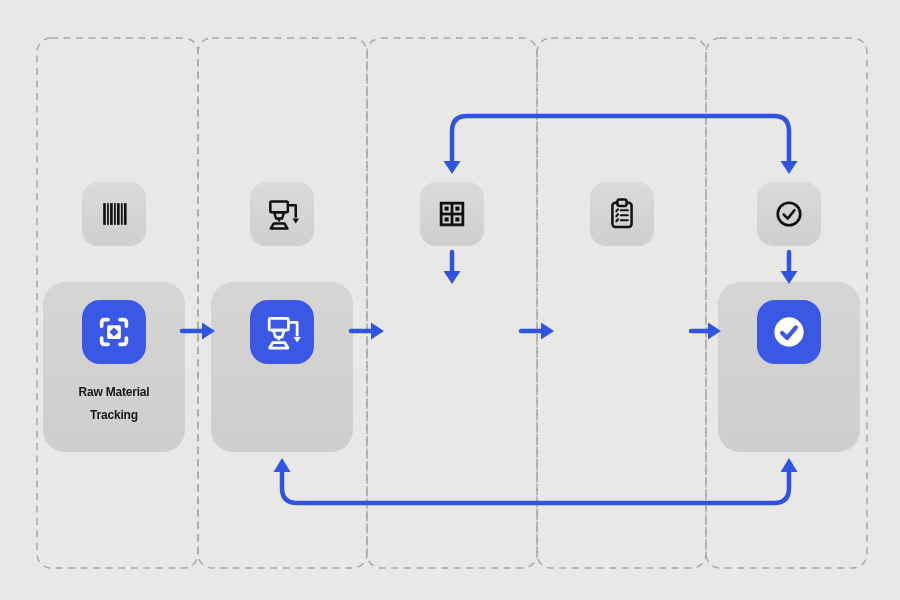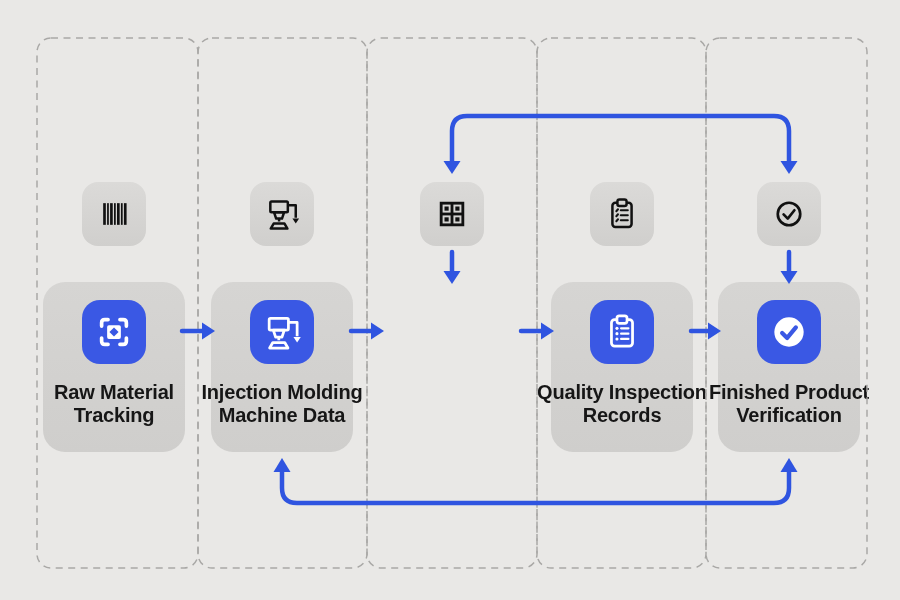--- a/index.html
+++ b/index.html
@@ -20,21 +20,21 @@
     z-index:2;
   }
   .card-icon{
     position:absolute;top:18px;left:50%;transform:translateX(-50%);
     width:64px;height:64px;border-radius:18px;background:#3a58e4;
     display:flex;align-items:center;justify-content:center;
   }
   .card-label{
     position:absolute;top:99px;left:50%;transform:translateX(-50%);
     width:192px;text-align:center;white-space:pre-line;
-    font-size:20px;line-height:23px;font-weight:600;color:#161616;
+    font-size:12px;line-height:23px;font-weight:600;color:#161616;
     letter-spacing:-0.2px;
   }
   .ic{display:block;}
 </style>
 </head>
 <body>
 
 <div class="canvas">
 
   <svg class="overlay" width="900" height="600" viewBox="0 0 900 600">
@@ -170,50 +170,26 @@
     <div class="card-icon">
       <svg class="ic" width="44" height="44" viewBox="0 0 48 48" fill="none" stroke="#fff" stroke-width="3" stroke-linejoin="round">
         <rect x="10" y="9" width="21" height="13" rx="1.5"></rect>
         <path d="M14.5 22 L17 29.5 H24 L26.5 22 Z"></path>
         <line x1="20.5" y1="29.5" x2="20.5" y2="33"></line>
         <path d="M10.5 41.5 L14 35.5 H27 L30.5 41.5 Z"></path>
         <path d="M31 13.5 H40.5 V28.5"></path>
         <polygon points="36.5,29.5 44.5,29.5 40.5,35.5" fill="#fff" stroke="none"></polygon>
       </svg>
     </div>
-    <div class="card-label">Injection Molding
-Machine Data</div>
   </div>
 
 
-  <div class="card" style="left:551px">
-    <div class="card-icon">
-      <svg class="ic" width="44" height="44" viewBox="0 0 48 48" fill="none" stroke="#fff" stroke-width="3" stroke-linejoin="round">
-        <rect x="12.5" y="10.5" width="23" height="29" rx="3.5"></rect>
-        <rect x="18.5" y="6.5" width="11" height="8" rx="2.5" fill="#3a58e4"></rect>
-        <g stroke="none" fill="#fff">
-          <circle cx="18.5" cy="20" r="1.7"></circle>
-            <circle cx="18.5" cy="25.8" r="1.7"></circle>
-            <circle cx="18.5" cy="31.6" r="1.7"></circle>
-        </g>
-        <g stroke-width="2.4" stroke-linecap="round">
-          <line x1="23" y1="20" x2="31" y2="20"></line>
-            <line x1="23" y1="25.8" x2="31" y2="25.8"></line>
-            <line x1="23" y1="31.6" x2="31" y2="31.6"></line>
-        </g>
-      </svg>
-    </div>
-    <div class="card-label">Quality Inspection
-Records</div>
-  </div>
 
   <div class="card" style="left:718px">
     <div class="card-icon">
       <svg class="ic" width="44" height="44" viewBox="0 0 48 48" fill="none">
         <circle cx="24" cy="24" r="16" fill="#fff"></circle>
         <path d="M16.5 25 L22 30.5 L31.5 19" stroke="#3a58e4" stroke-width="4.6" stroke-linecap="round" stroke-linejoin="round"></path>
       </svg>
     </div>
-    <div class="card-label">Finished Product
-Verification</div>
   </div>
 
 </div>
 
 </body></html>

